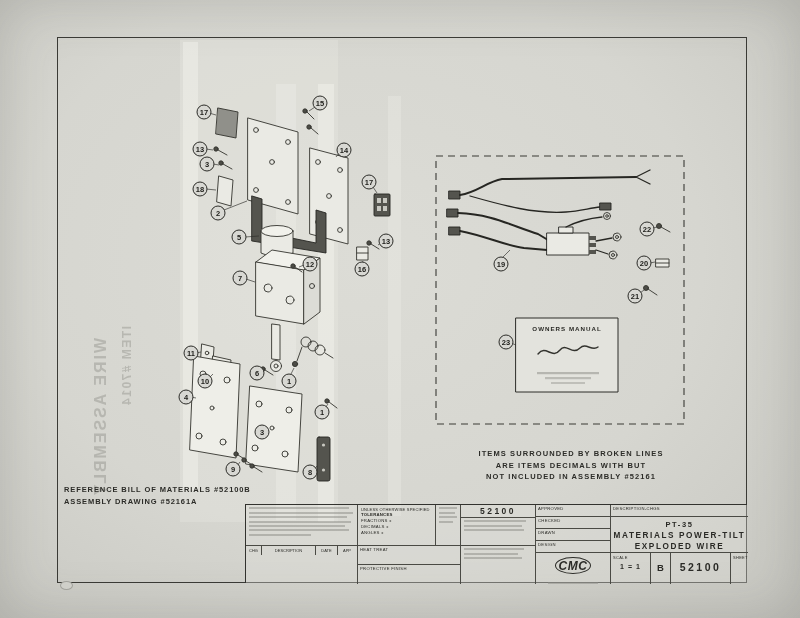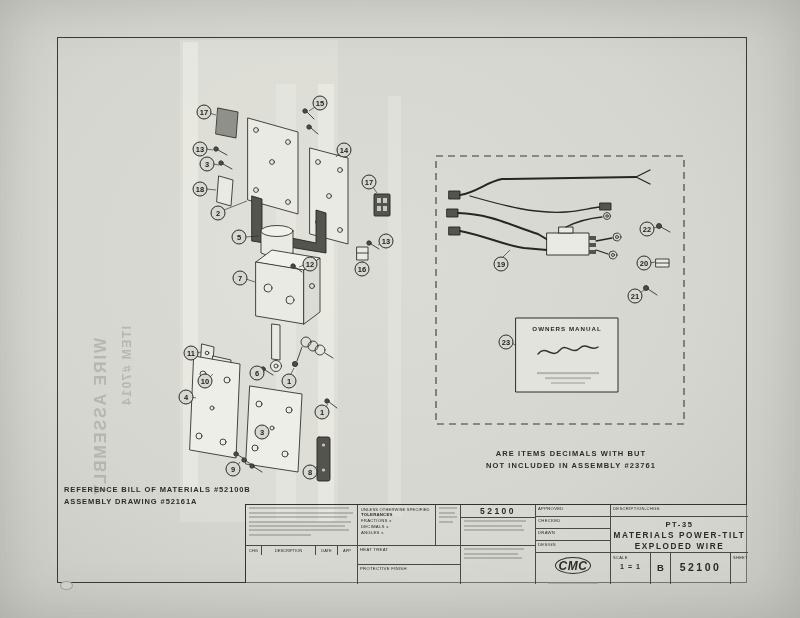--- a/index.html
+++ b/index.html
@@ -442,22 +442,23 @@
         </g>
       <g class="callout">
           <line class="ldr" x1="511" y1="343" x2="516" y2="345"></line>
           <circle class="bubble" cx="506" cy="342" r="7"></circle>
           <text x="506" y="344.6">23</text>
         </g>
     </g>
   </svg>
 
   <div class="note-broken">
+    <div>ITEMS SURROUNDED BY BROKEN LINES</div>
     <div>ARE ITEMS DECIMALS WITH BUT</div>
-    <div>NOT INCLUDED IN ASSEMBLY #23761</div>
+    <div>NOT INCLUDED IN ASSEMBLY #52161</div>
   </div>
 
   <div class="note-ref">
     <div>REFERENCE BILL OF MATERIALS #52100B</div>
     <div>ASSEMBLY DRAWING #52161A</div>
   </div>
 
   <div class="tb">
 
     <div class="cell" style="left:0;top:0;width:112px;height:41px;">

